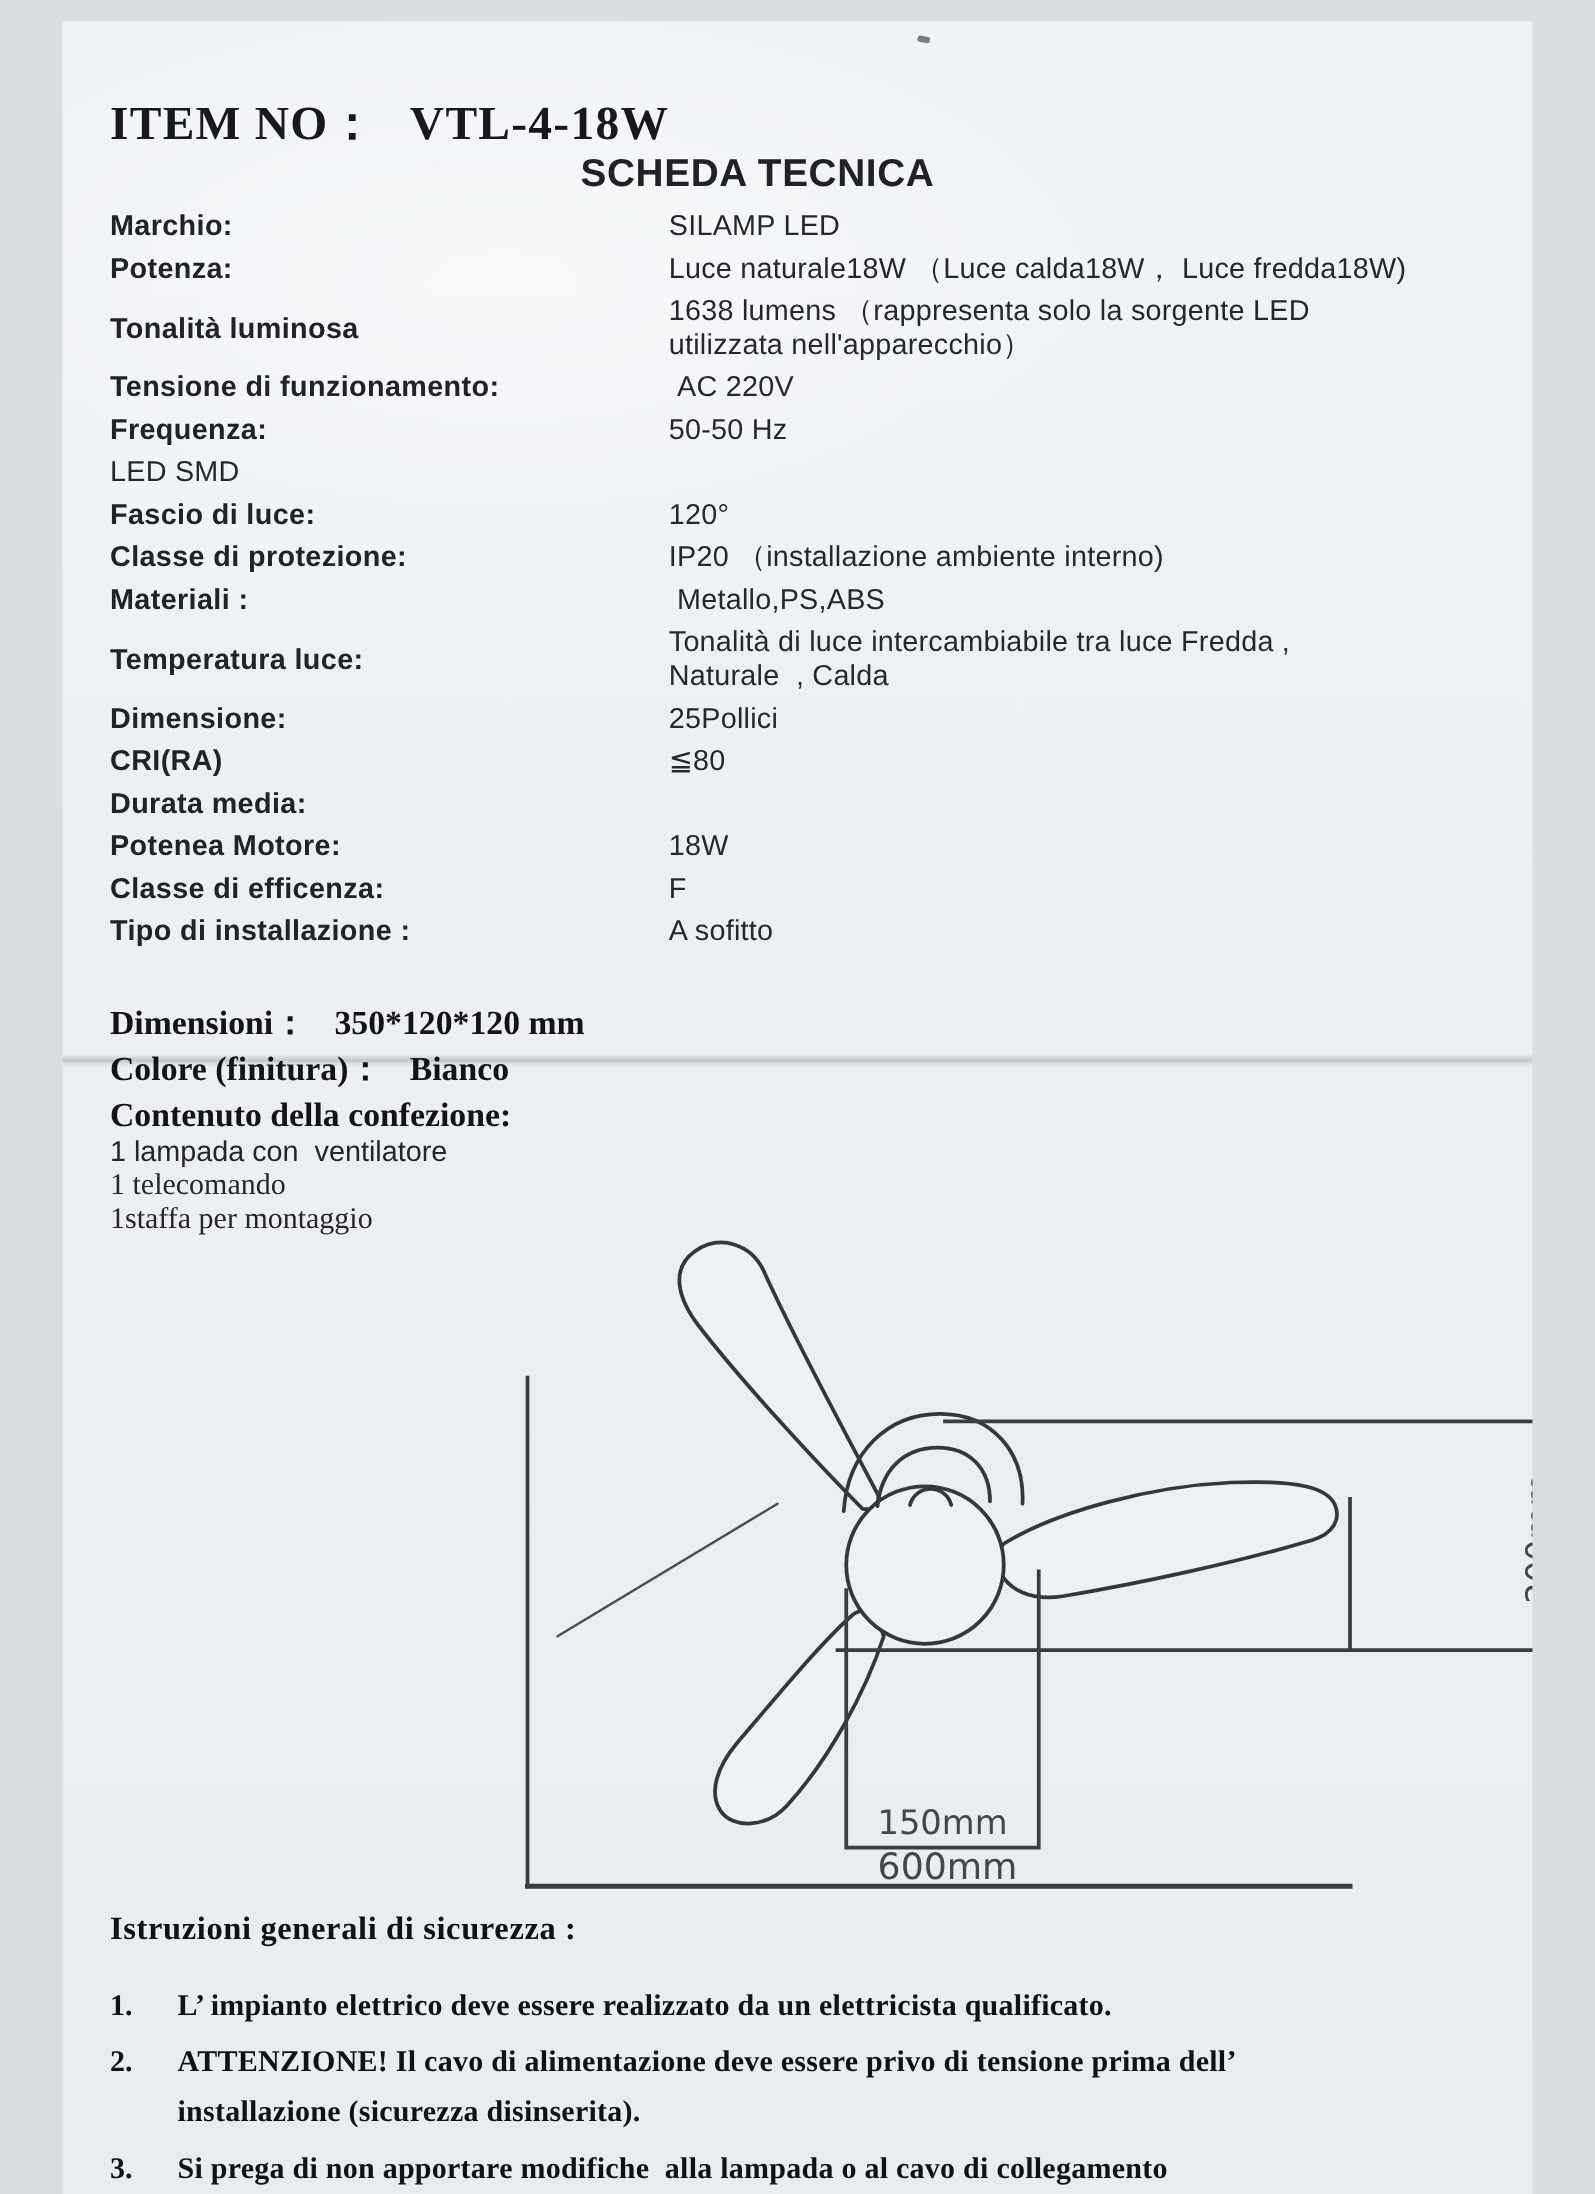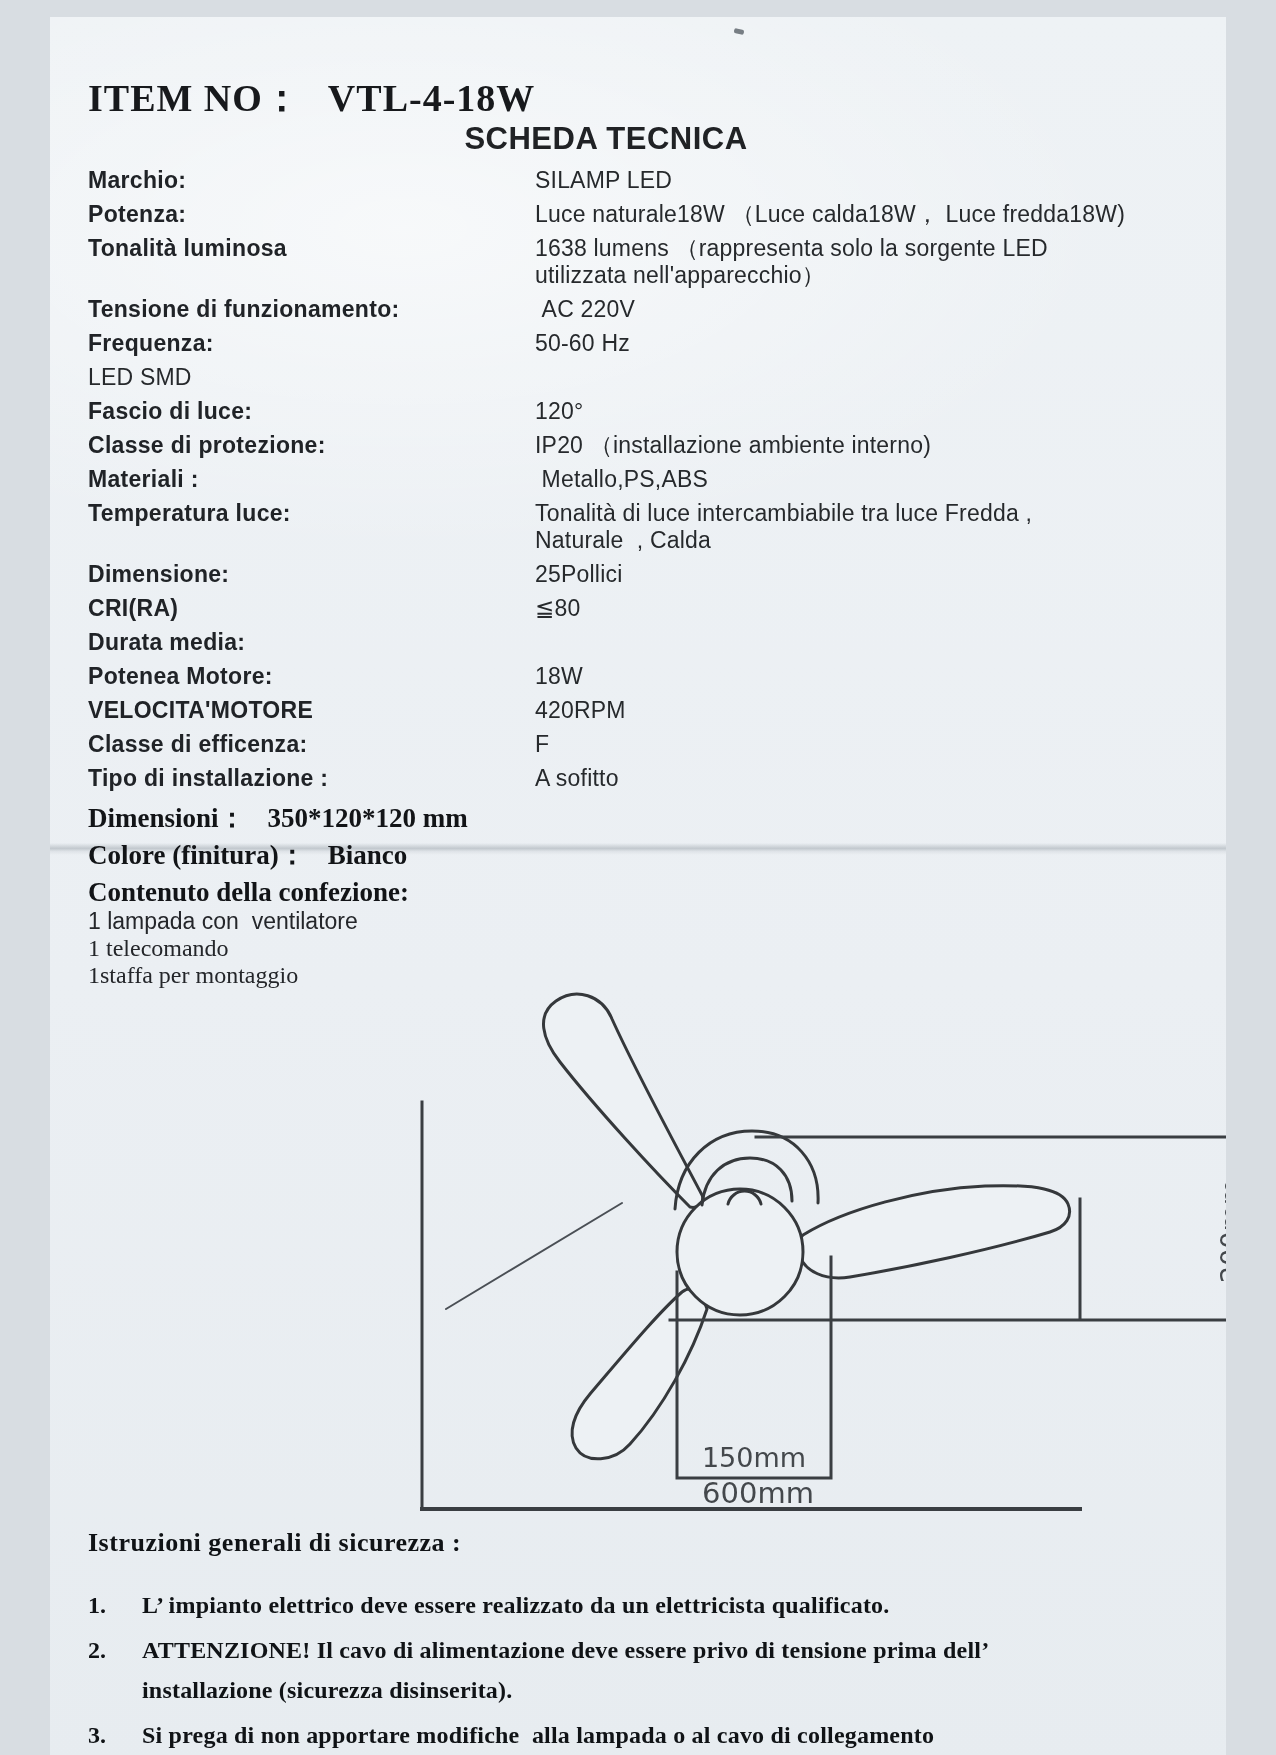--- a/index.html
+++ b/index.html
@@ -27,21 +27,21 @@
   }
   .item-no .val{margin-left:26px;}
   .sheet-title{
     position:absolute;left:0;top:104px;width:100%;
     text-align:center;transform:translateX(-32px);
     font-family:"Liberation Sans", sans-serif;font-weight:bold;
     font-size:31px;letter-spacing:.5px;color:#202225;
   }
 
   .spec-table{position:absolute;left:38px;top:150px;width:1170px;}
-  .spec-row{display:flex;align-items:flex-start;margin-bottom:7px;}
+  .spec-row{display:flex;align-items:center;margin-bottom:7px;}
   .spec-label{
     width:447px;flex:none;
     font-family:"Liberation Sans", sans-serif;font-weight:bold;
     font-size:23px;line-height:27px;letter-spacing:.3px;color:#202327;
     white-space:pre-wrap;
   }
   .spec-value{
     flex:1;
     font-family:"Liberation Sans", sans-serif;
     font-size:23px;line-height:27px;letter-spacing:.2px;color:#26292c;
@@ -95,21 +95,21 @@
 utilizzata nell'apparecchio）</div>
   </div>
 
   <div class="spec-row">
     <div class="spec-label">Tensione di funzionamento:</div>
     <div class="spec-value"> AC 220V</div>
   </div>
 
   <div class="spec-row">
     <div class="spec-label">Frequenza:</div>
-    <div class="spec-value">50-60 Hz</div>
+    <div class="spec-value">50-50 Hz</div>
   </div>
 
   <div class="spec-row">
     <div class="spec-value">LED SMD</div>
   </div>
 
   <div class="spec-row">
     <div class="spec-label">Fascio di luce:</div>
     <div class="spec-value">120°</div>
   </div>
@@ -142,24 +142,20 @@
 
   <div class="spec-row">
     <div class="spec-label">Durata media:</div>
   </div>
 
   <div class="spec-row">
     <div class="spec-label">Potenea Motore:</div>
     <div class="spec-value">18W</div>
   </div>
 
-  <div class="spec-row">
-    <div class="spec-label">VELOCITA'MOTORE</div>
-    <div class="spec-value">420RPM</div>
-  </div>
 
   <div class="spec-row">
     <div class="spec-label">Classe di efficenza:</div>
     <div class="spec-value">F</div>
   </div>
 
   <div class="spec-row">
     <div class="spec-label">Tipo di installazione :</div>
     <div class="spec-value">A sofitto</div>
   </div>

